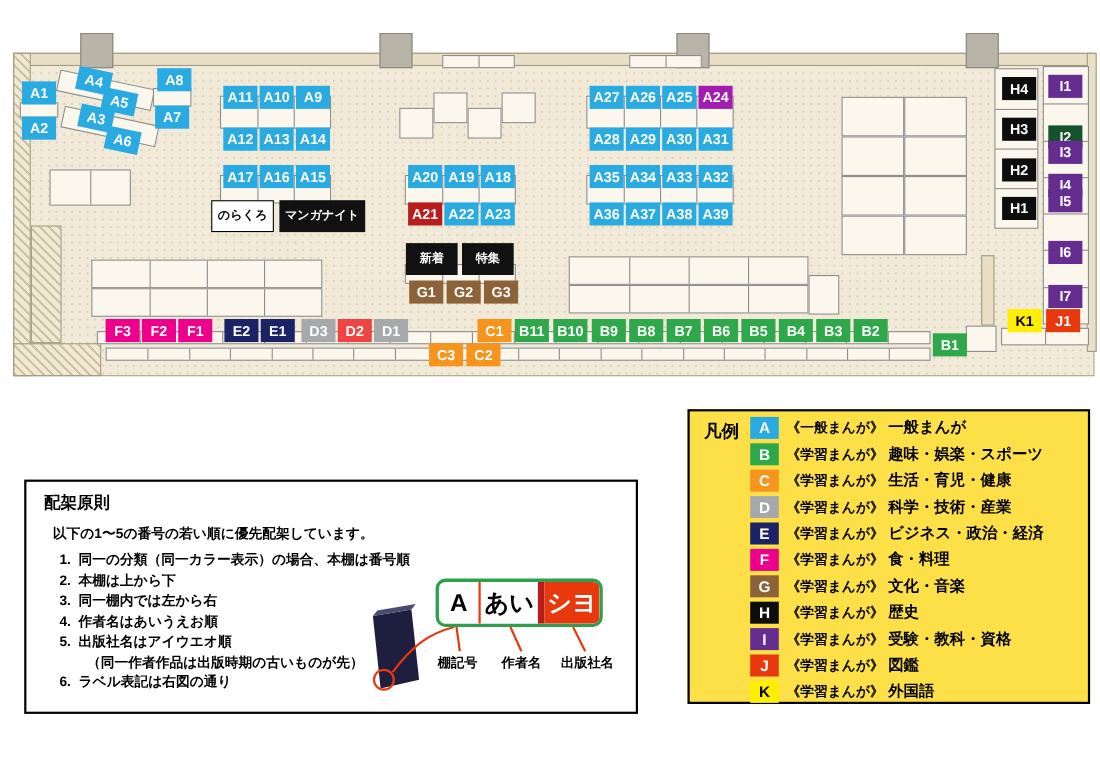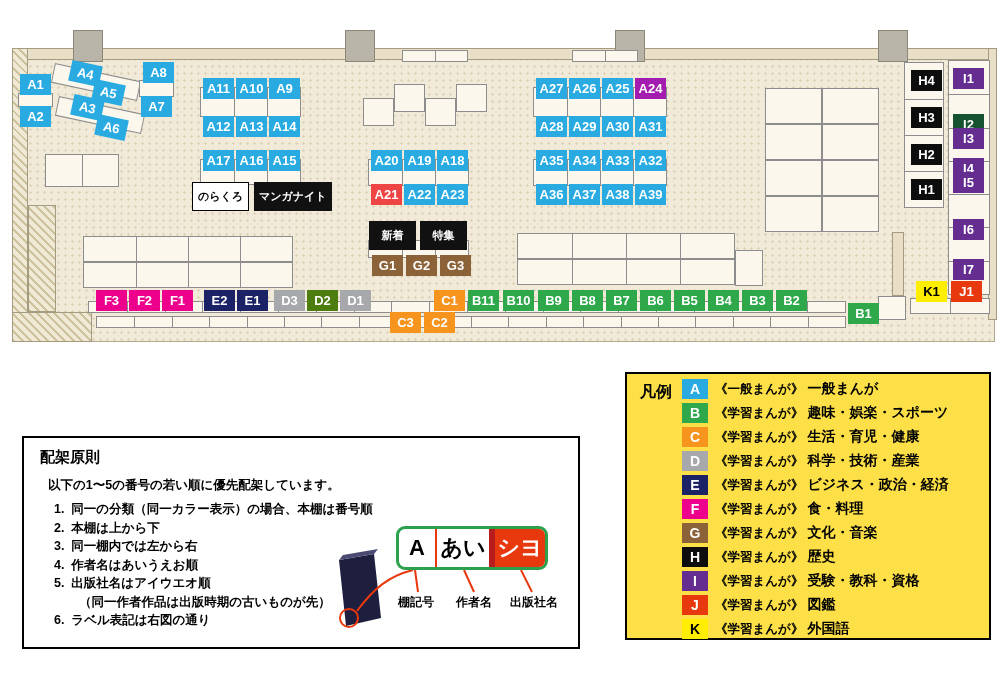--- a/index.html
+++ b/index.html
@@ -260,37 +260,37 @@
       <div class="slabel" style="left: 203px; top: 150px; background: rgb(41, 171, 226);">A17</div>
       <div class="slabel" style="left: 236px; top: 150px; background: rgb(41, 171, 226);">A16</div>
       <div class="slabel" style="left: 269px; top: 150px; background: rgb(41, 171, 226);">A15</div>
       <div class="slabel" style="left: 371px; top: 150px; background: rgb(41, 171, 226);">A20</div>
       <div class="slabel" style="left: 404px; top: 150px; background: rgb(41, 171, 226);">A19</div>
       <div class="slabel" style="left: 437px; top: 150px; background: rgb(41, 171, 226);">A18</div>
       <div class="slabel" style="left: 536px; top: 150px; background: rgb(41, 171, 226);">A35</div>
       <div class="slabel" style="left: 569px; top: 150px; background: rgb(41, 171, 226);">A34</div>
       <div class="slabel" style="left: 602px; top: 150px; background: rgb(41, 171, 226);">A33</div>
       <div class="slabel" style="left: 635px; top: 150px; background: rgb(41, 171, 226);">A32</div>
-      <div class="slabel" style="left: 371px; top: 184px; background: #ef4444;">A21</div>
+      <div class="slabel" style="left: 371px; top: 184px; background: #b91c1c;">A21</div>
       <div class="slabel" style="left: 404px; top: 184px; background: rgb(41, 171, 226);">A22</div>
       <div class="slabel" style="left: 437px; top: 184px; background: rgb(41, 171, 226);">A23</div>
       <div class="slabel" style="left: 536px; top: 184px; background: rgb(41, 171, 226);">A36</div>
       <div class="slabel" style="left: 569px; top: 184px; background: rgb(41, 171, 226);">A37</div>
       <div class="slabel" style="left: 602px; top: 184px; background: rgb(41, 171, 226);">A38</div>
       <div class="slabel" style="left: 635px; top: 184px; background: rgb(41, 171, 226);">A39</div>
       <div class="slabel" style="left: 372px; top: 255px; background: rgb(140, 98, 57);">G1</div>
       <div class="slabel" style="left: 406px; top: 255px; background: rgb(140, 98, 57);">G2</div>
       <div class="slabel" style="left: 440px; top: 255px; background: rgb(140, 98, 57);">G3</div>
       <div class="slabel" style="left: 96px; top: 290px; background: rgb(236, 0, 140);">F3</div>
       <div class="slabel" style="left: 129px; top: 290px; background: rgb(236, 0, 140);">F2</div>
       <div class="slabel" style="left: 162px; top: 290px; background: rgb(236, 0, 140);">F1</div>
       <div class="slabel" style="left: 204px; top: 290px; background: rgb(27, 34, 102);">E2</div>
       <div class="slabel" style="left: 237px; top: 290px; background: rgb(27, 34, 102);">E1</div>
       <div class="slabel" style="left: 274px; top: 290px; background: rgb(166, 168, 171);">D3</div>
-      <div class="slabel" style="left: 307px; top: 290px; background: #4d7c0f;">D2</div>
+      <div class="slabel" style="left: 307px; top: 290px; background: #ef4444;">D2</div>
       <div class="slabel" style="left: 340px; top: 290px; background: rgb(166, 168, 171);">D1</div>
       <div class="slabel" style="left: 434px; top: 290px; background: rgb(247, 148, 29);">C1</div>
       <div class="slabel" style="left: 468px; top: 290px; background: rgb(47, 168, 76);">B11</div>
       <div class="slabel" style="left: 503px; top: 290px; background: rgb(47, 168, 76);">B10</div>
       <div class="slabel" style="left: 538px; top: 290px; background: rgb(47, 168, 76);">B9</div>
       <div class="slabel" style="left: 572px; top: 290px; background: rgb(47, 168, 76);">B8</div>
       <div class="slabel" style="left: 606px; top: 290px; background: rgb(47, 168, 76);">B7</div>
       <div class="slabel" style="left: 640px; top: 290px; background: rgb(47, 168, 76);">B6</div>
       <div class="slabel" style="left: 674px; top: 290px; background: rgb(47, 168, 76);">B5</div>
       <div class="slabel" style="left: 708px; top: 290px; background: rgb(47, 168, 76);">B4</div>

